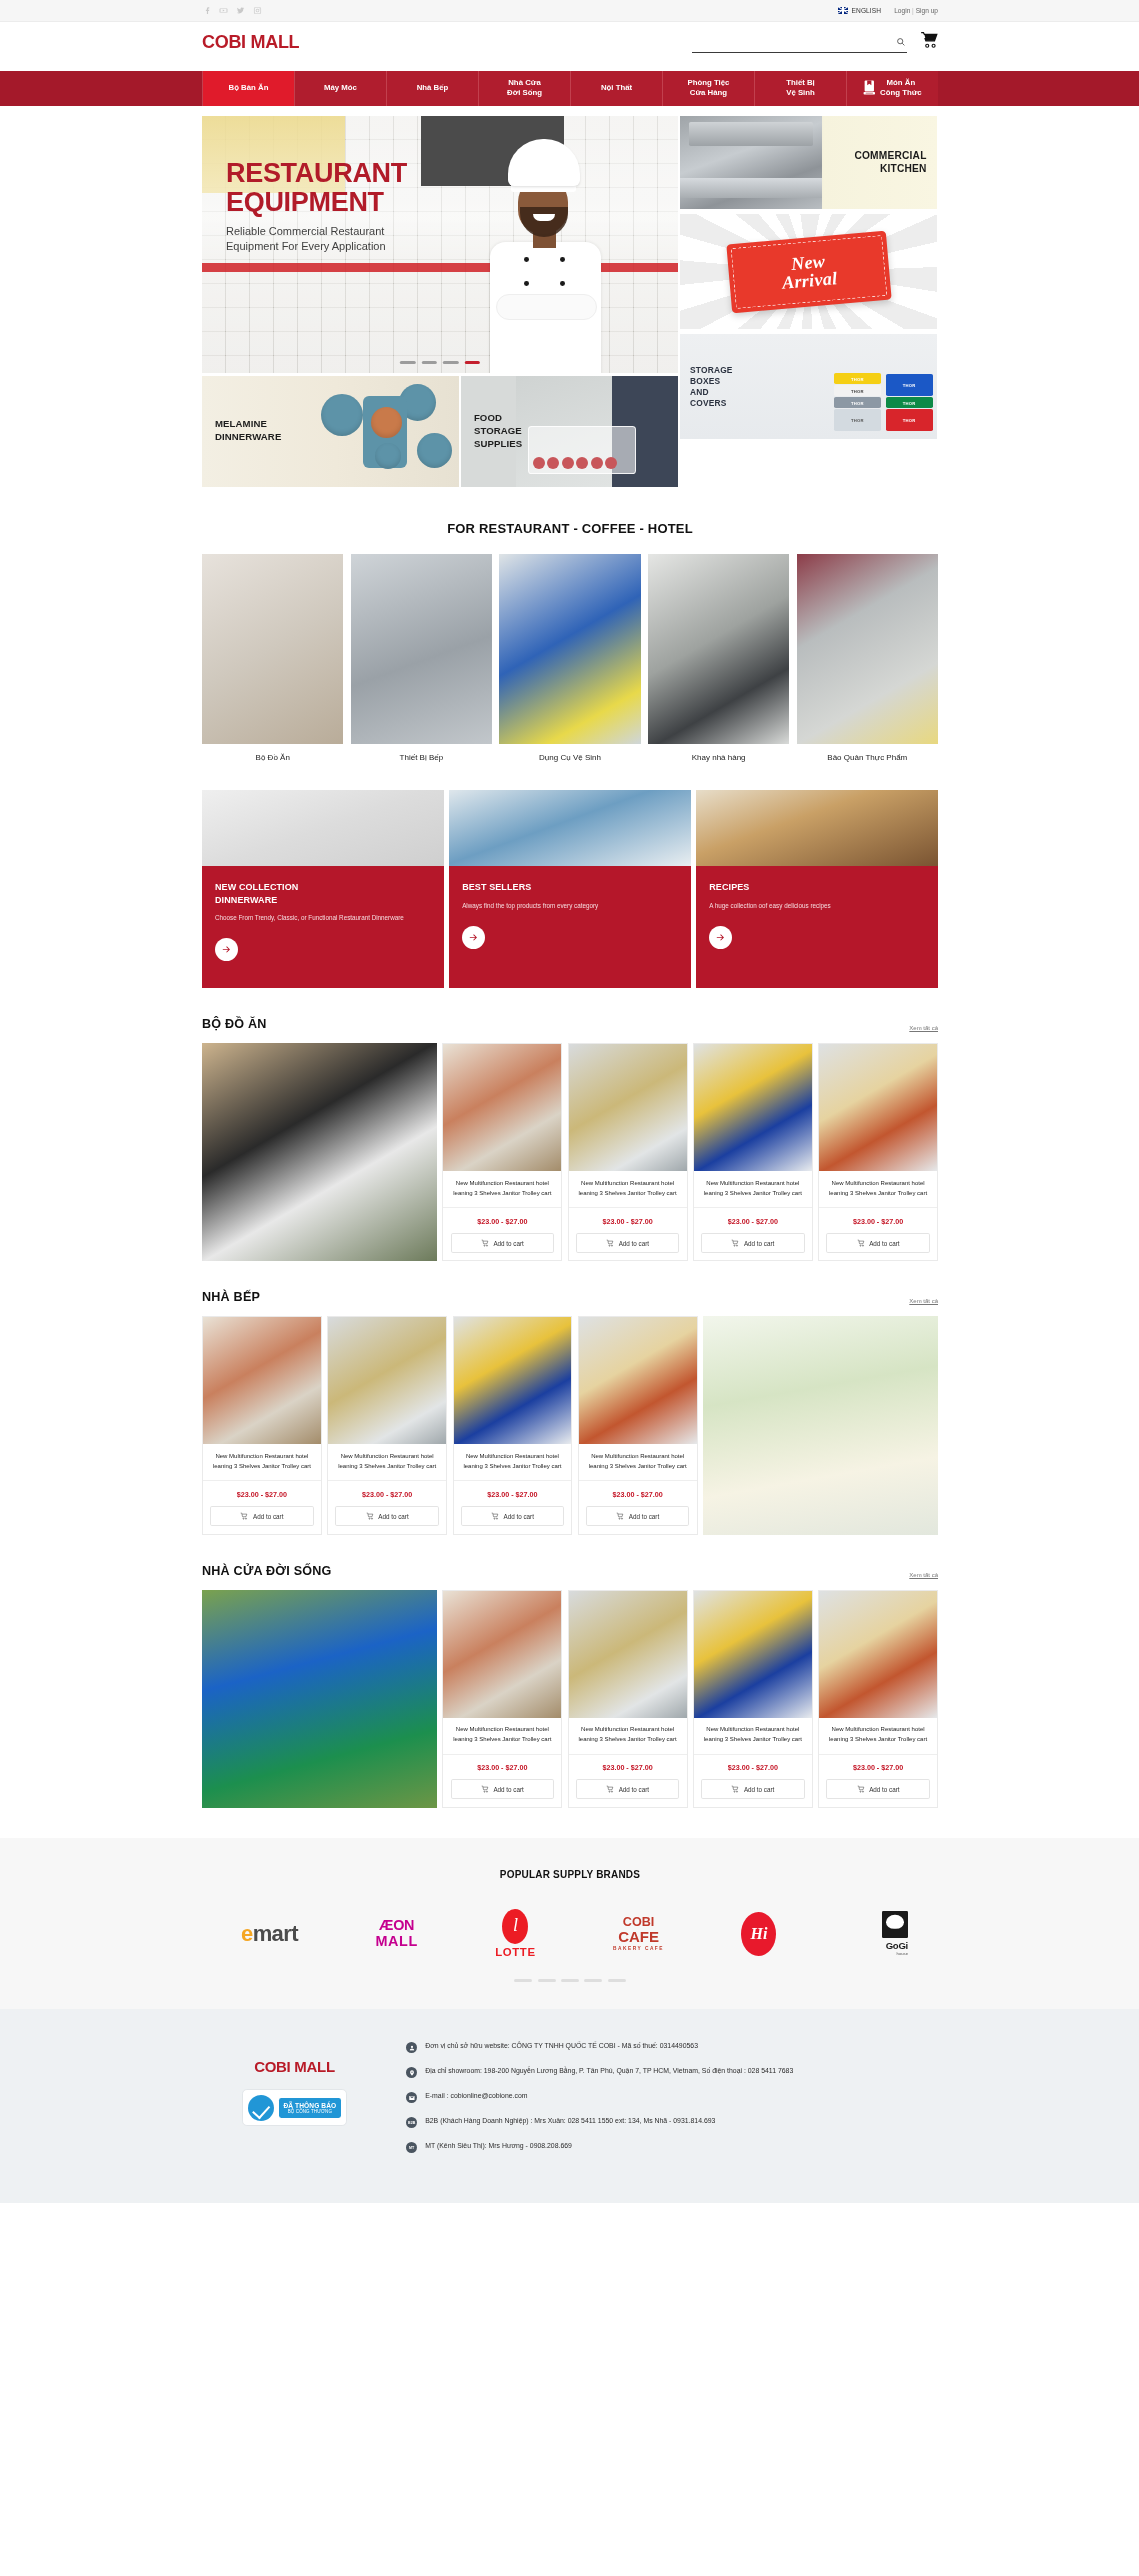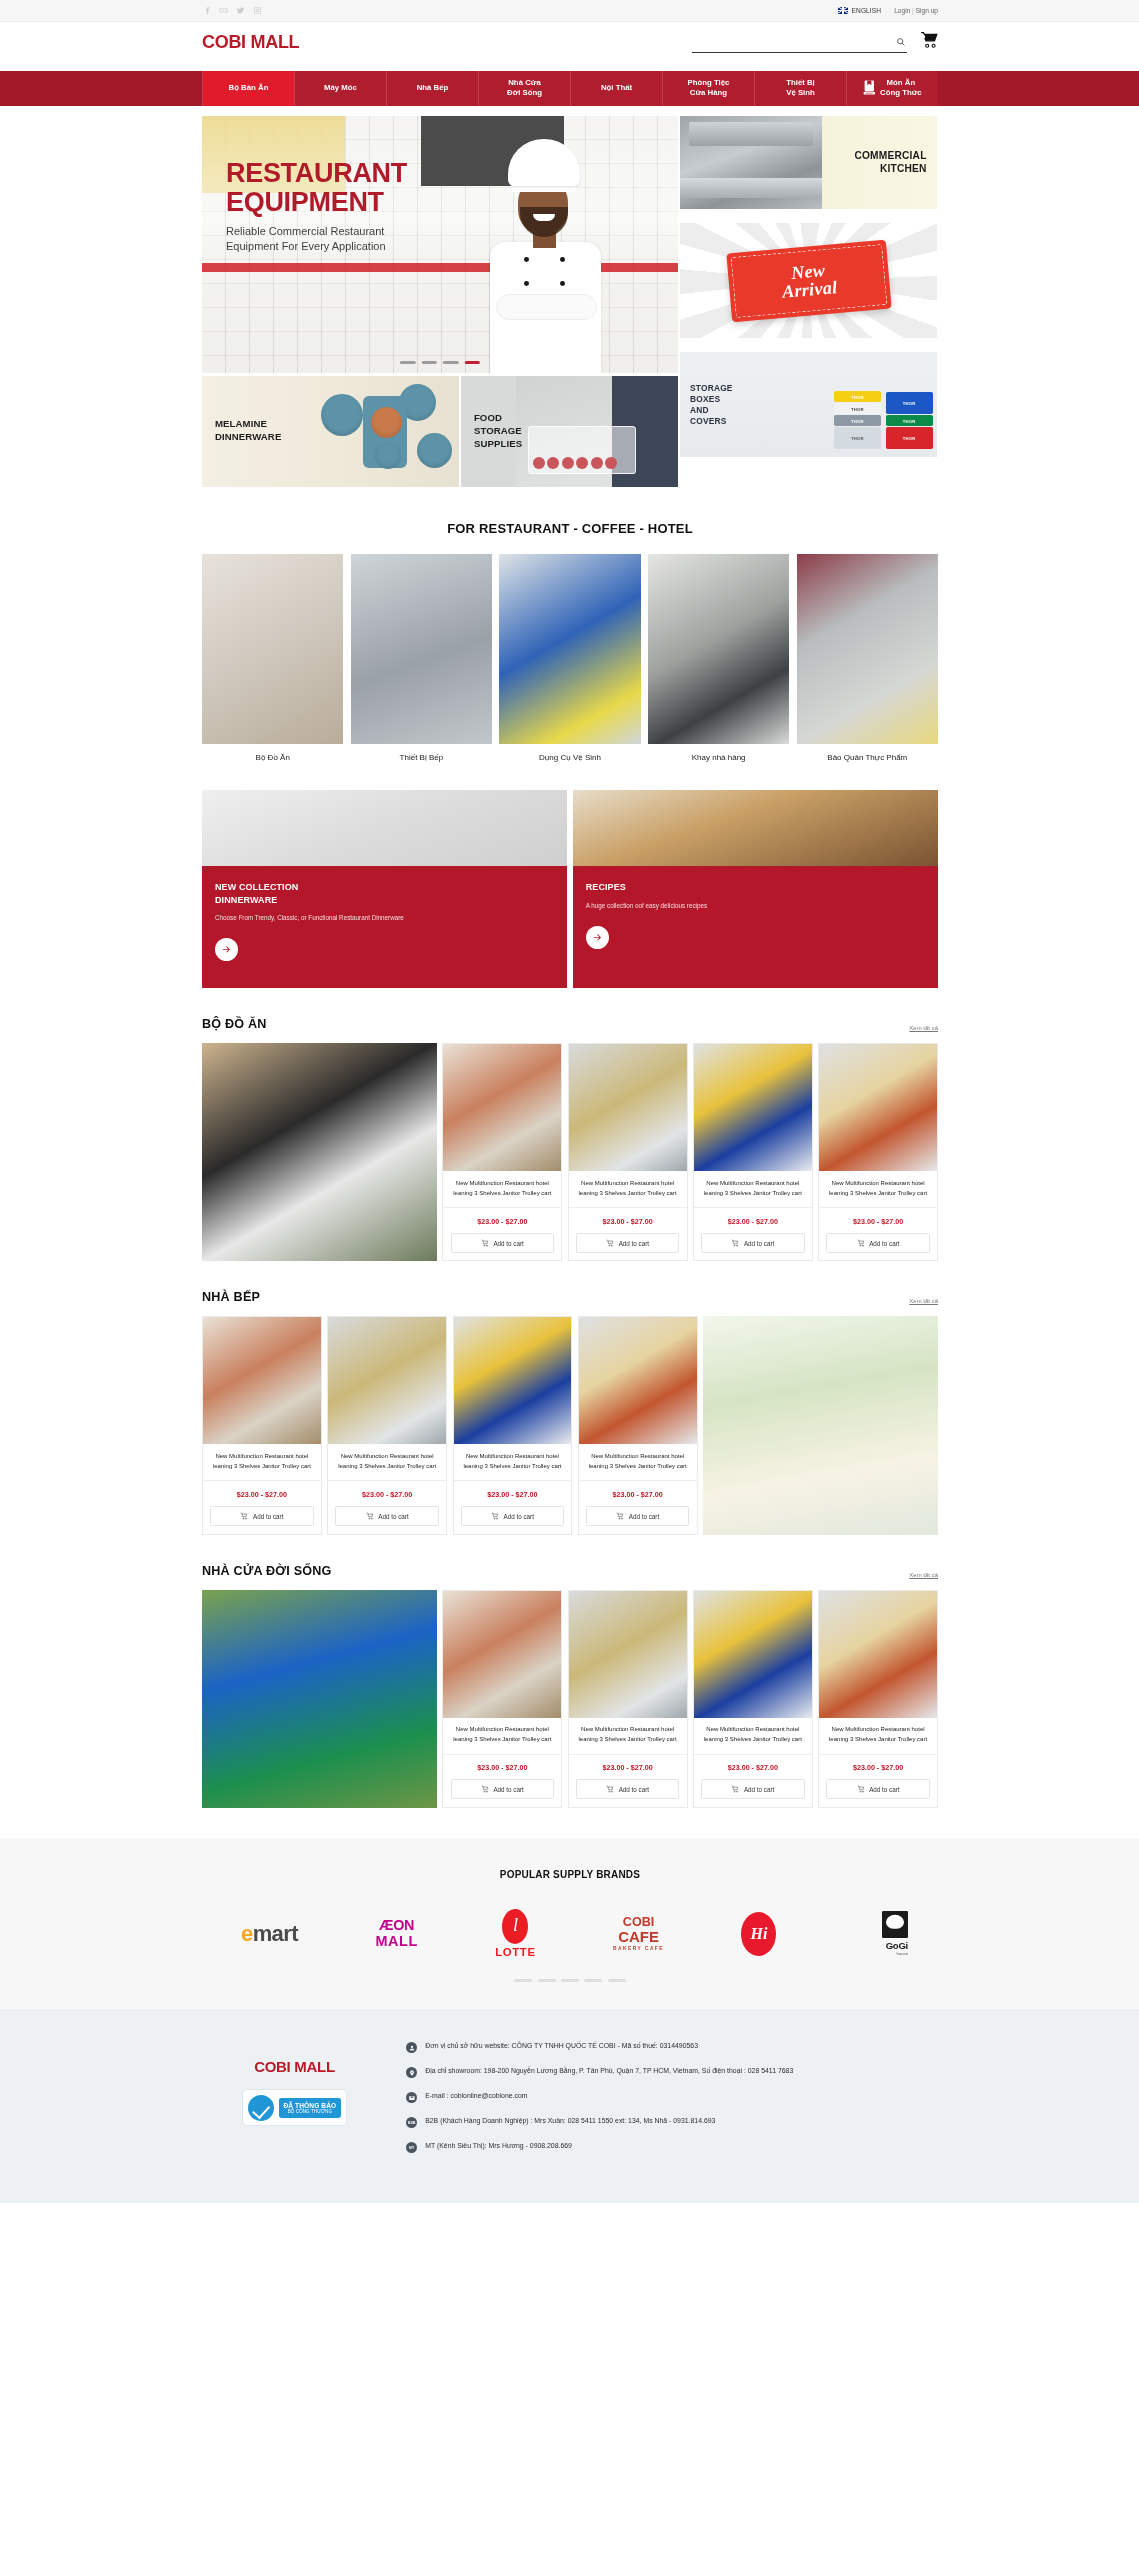--- a/index.html
+++ b/index.html
@@ -151,21 +151,21 @@
   .hb-label { position:absolute; left: 13px; top: 50%; transform: translateY(-50%); font-weight: bold; font-size: 9.6px; color:#1d1d1d; line-height:1.35; letter-spacing:0.1px; text-transform:uppercase; z-index:3;}
   .melamine-art { position:absolute; right: 0; top:0; width: 150px; height: 100%; }
   .mel-plate { position:absolute; border-radius:50%; background:#5d93a8; box-shadow: inset 0 -2.4px 4.8px rgba(0,0,0,.13); }
   .mel-tray { position:absolute; background:#5d93a8; border-radius:6px; }
   .food-art { position:absolute; right:0; top:0; width: 162px; height:100%; background:linear-gradient(160deg,#cfd3d2,#e3e6e5); }
   .fa-person { position:absolute; right:0; top:0; width:66px; height:100%; background:#3d4657; }
   .fa-box { position:absolute; left:12px; bottom:13px; width:108px; height:48px; background:rgba(255,255,255,.55); border:1.8px solid rgba(255,255,255,.85); border-radius:3.6px;}
   .fa-apples { position:absolute; left:17px; bottom:18px; display:flex; gap:2.4px; }
   .fa-apples i { width:12px;height:12px;border-radius:50%;background:#c8565a;display:block; }
 
-  .hero-right { width: 257px; display: flex; flex-direction: column; gap: 14px; }
+  .hero-right { width: 257px; display: flex; flex-direction: column; gap: 5px; }
   .hr-kitchen { height: 93px; background: linear-gradient(90deg,#bfc2c4 0%, #d6d6cf 46%, #f6f3dd 56%, #f9f6e2 100%); position: relative; overflow:hidden; cursor:pointer;}
   .hr-kitchen .steel { position:absolute; left:0; top:0; width:55%; height:100%; background:linear-gradient(160deg,#9fa4a8,#c7ccd0 40%,#8e9398 70%,#b9bec2); }
   .hr-kitchen .steel .hood { position:absolute; left:6%; top:6%; width:88%; height:26%; background:linear-gradient(#cfd3d6,#9da2a6); border-radius:1.8px;}
   .hr-kitchen .steel .counter { position:absolute; left:0; bottom:12%; width:100%; height:22%; background:linear-gradient(#d6dade,#a8adb1); }
   .hr-kitchen .lbl { position:absolute; right:10.8px; top:50%; transform:translateY(-50%); text-align:right; font-weight:bold; font-size:10.2px; line-height:1.25; color:#1a1a1a; letter-spacing:0.2px; }
   .hr-new { height: 115px; background:#fff; position:relative; overflow:hidden; cursor:pointer;
     background-image: repeating-conic-gradient(from 0deg at 50% 50%, #ededed 0deg 11deg, #ffffff 11deg 22deg);}
   .na-sticker {
     position:absolute; left:50%; top:50%; transform:translate(-50%,-50%) rotate(-5deg);
     width: 160px; height: 69px; background:#e8392b; border-radius:4.2px;
@@ -554,20 +554,32 @@
         <h3><span>NEW COLLECTION</span><br><span>DINNERWARE</span></h3>
         <p>Choose From Trendy, Classic, or Functional Restaurant Dinnerware</p>
         <div class="promo-arrow">
           <svg viewBox="0 0 24 24">
               <path d="M4 11h12.2l-4.6-4.6L13 5l7 7-7 7-1.4-1.4 4.6-4.6H4z"></path>
             </svg>
         </div>
       </div>
     </div>
     <div class="promo">
+      <div class="promo-img pi-2"></div>
+      <div class="promo-body">
+        <h3>BEST SELLERS</h3>
+        <p>Always find the top products from every category</p>
+        <div class="promo-arrow">
+          <svg viewBox="0 0 24 24">
+              <path d="M4 11h12.2l-4.6-4.6L13 5l7 7-7 7-1.4-1.4 4.6-4.6H4z"></path>
+            </svg>
+        </div>
+      </div>
+    </div>
+    <div class="promo">
       <div class="promo-img pi-3"></div>
       <div class="promo-body">
         <h3>RECIPES</h3>
         <p>A huge collection oof easy delicious recipes</p>
         <div class="promo-arrow">
           <svg viewBox="0 0 24 24">
               <path d="M4 11h12.2l-4.6-4.6L13 5l7 7-7 7-1.4-1.4 4.6-4.6H4z"></path>
             </svg>
         </div>
       </div>

